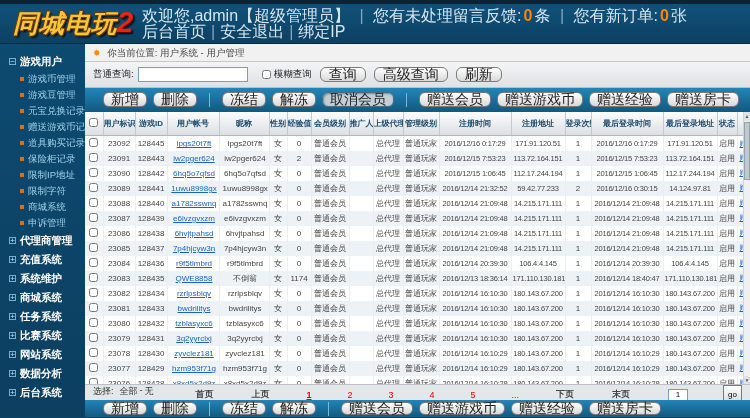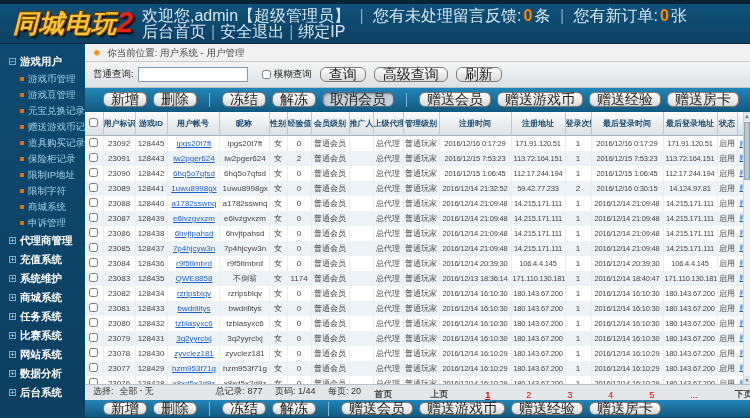--- a/index.html
+++ b/index.html
@@ -632,25 +632,20 @@
         <div class="vs-thumb"></div>
         <div class="vs-down">▼</div>
       </div>
     </div>
 
     <div class="statusbar">
       <span class="sb-sel">选择:</span>
       <span class="sb-lnk">全部</span>
       <span>-</span>
       <span class="sb-lnk">无</span>
-      <span class="sb-mid">
-        <span>总记录: 877</span>
-        <span>页码: 1/44</span>
-        <span>每页: 20</span>
-      </span>
       <span class="pager" id="pager">
           <span class="pg-nav">首页</span>
           <span class="pg-nav">上页</span>
           <span class="pg-num pg-cur">1</span>
           <span class="pg-num">2</span>
           <span class="pg-num">3</span>
           <span class="pg-num">4</span>
           <span class="pg-num">5</span>
           <span class="pg-dots">...</span>
           <span class="pg-nav">下页</span>

